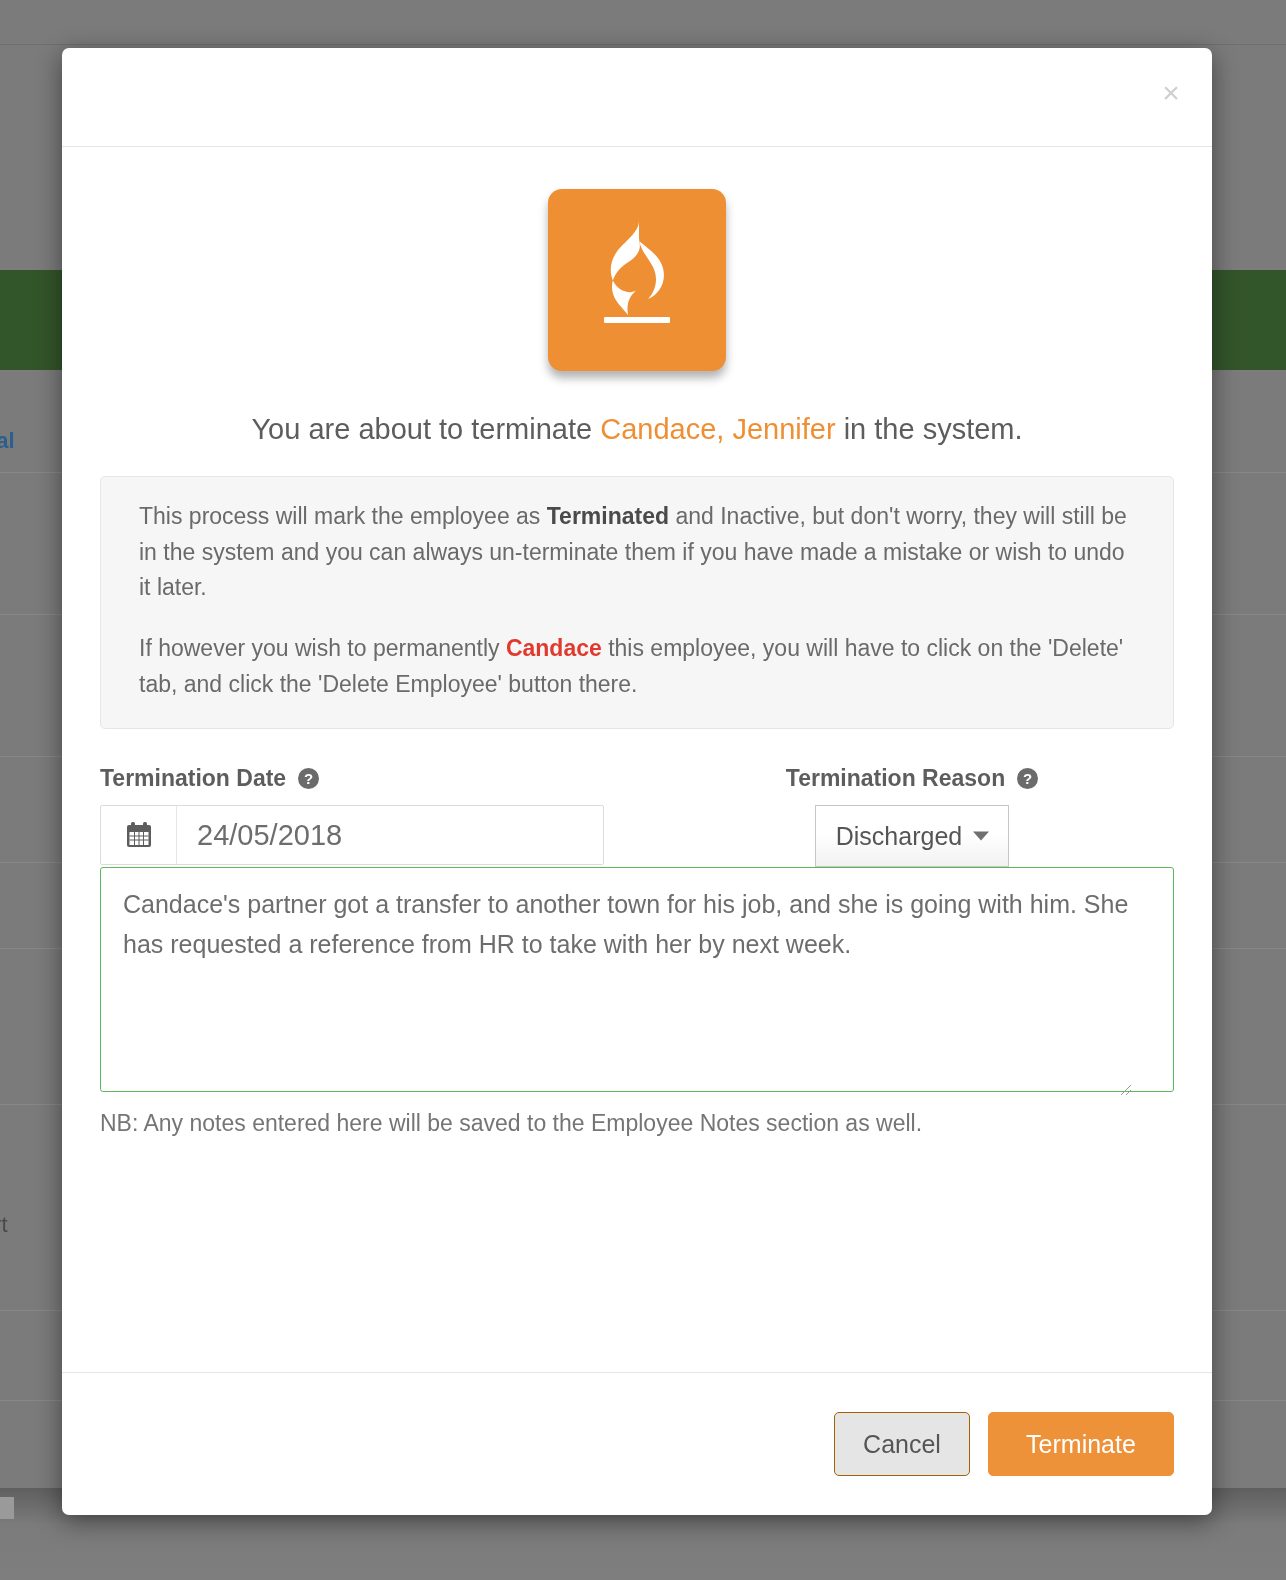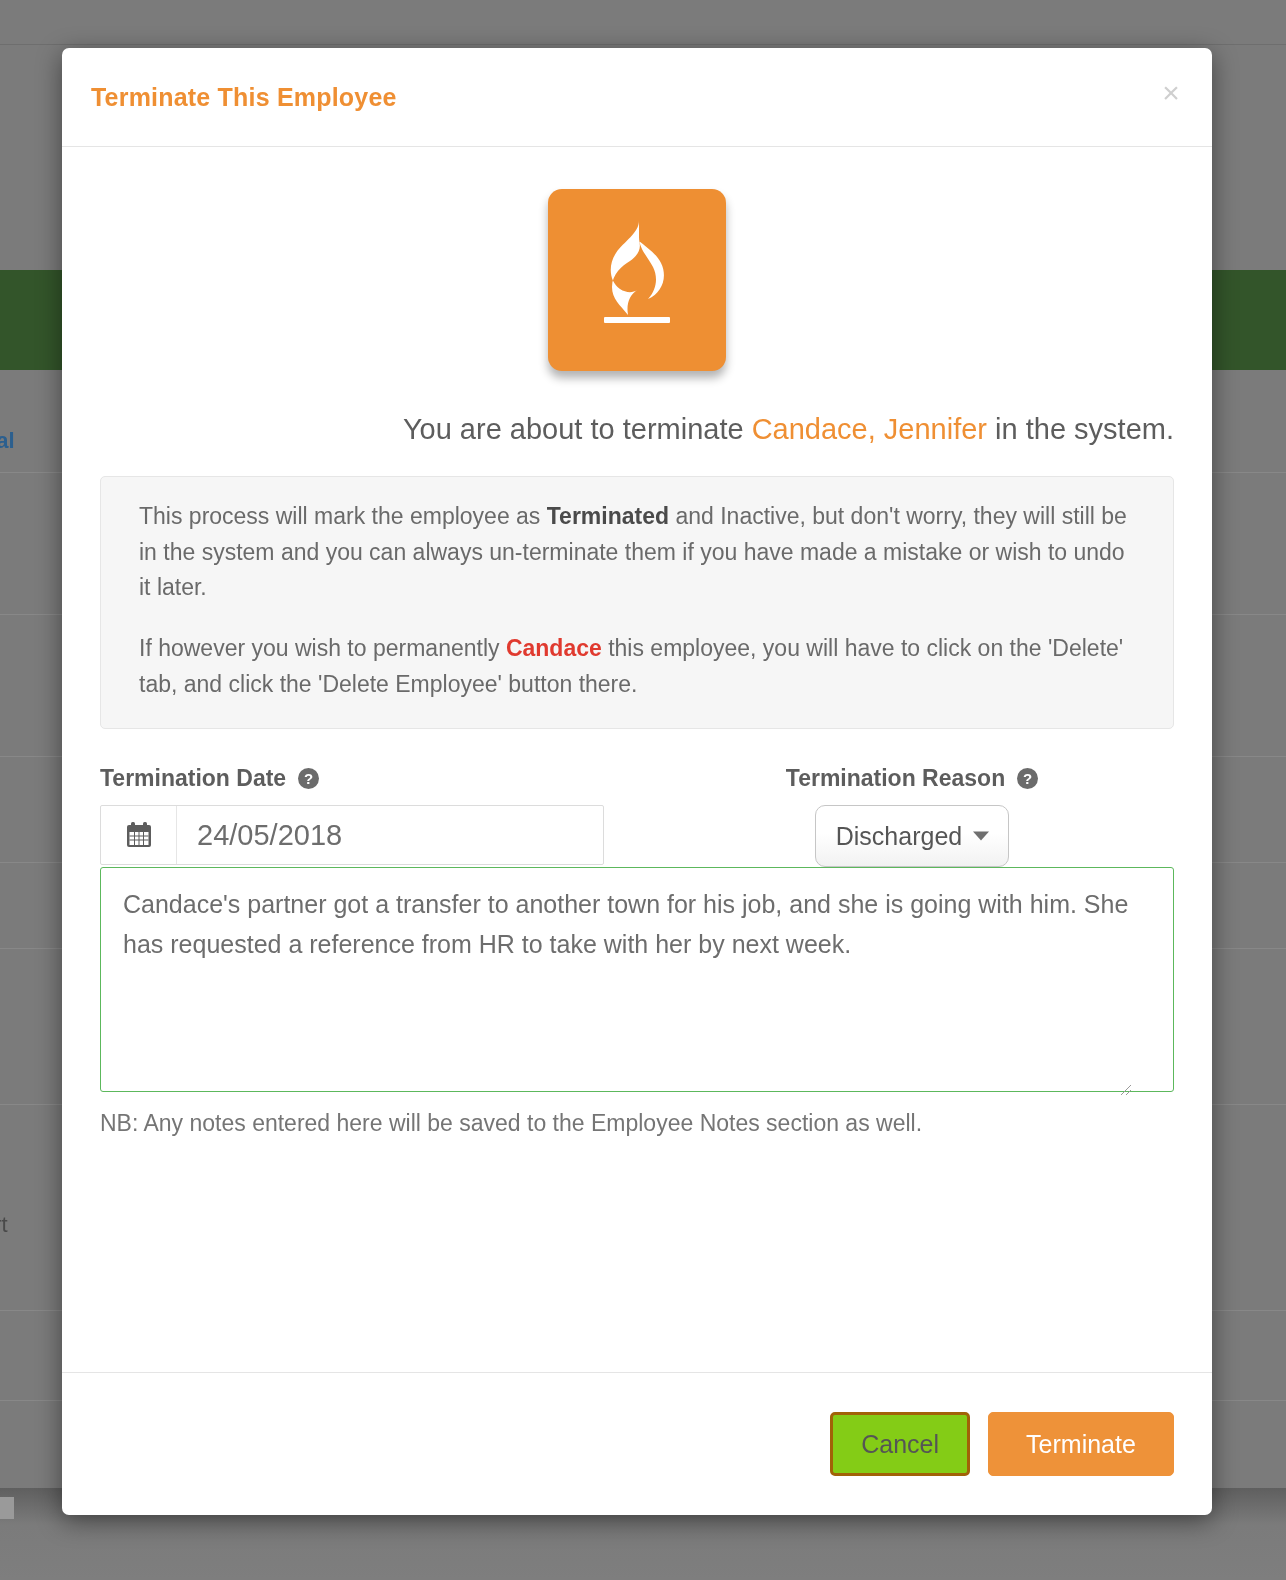--- a/index.html
+++ b/index.html
@@ -115,21 +115,21 @@
     transform: translateX(-50%);
   }
   .logo-tile .bar {
     position: absolute; left: 50%; top: 128px;
     transform: translateX(-50%);
     width: 66px; height: 6px;
     background: #ffffff; border-radius: 1px;
   }
 
   .lead {
-    text-align: right;
+    text-align: center;
     font-size: 29px;
     color: #5d5d5d;
     margin-top: 38px;
     white-space: nowrap;
   }
   .lead .name { color: #ef8f33; }
 
   .infobox {
     margin-top: 30px;
     background: #f6f6f6;
@@ -183,21 +183,21 @@
     flex: 1; border: none; outline: none;
     font-size: 29px; color: #6d6d6d;
     padding: 0 20px;
     font-family: "Liberation Sans", sans-serif;
     background: transparent;
   }
 
   .select-wrap { position: relative; height: 62px; }
   .select-box {
     width: 100%; height: 62px;
-    border: 1px solid #c6c6c6; border-radius: 10px;
+    border: 1px solid #c6c6c6; border-radius: 0;
     background: linear-gradient(to bottom, #ffffff 0%, #ffffff 45%, #f2f2f2 100%);
     font-size: 25px; color: #555;
     padding: 0 46px 0 20px;
     display: flex; align-items: center;
     cursor: pointer;
     font-family: "Liberation Sans", sans-serif;
   }
   .select-caret {
     position: absolute; right: 20px; top: 50%;
     transform: translateY(-50%);
@@ -245,21 +245,21 @@
   }
   .btn {
     font-size: 25px;
     font-family: "Liberation Sans", sans-serif;
     border-radius: 5px;
     cursor: pointer;
     padding: 0 28px;
     height: 64px;
   }
   .btn-cancel {
-    background: #84cc16; border: 3px solid #a16207; color: #555;
+    background: #e5e5e5; border: 1px solid #a16207; color: #555;
     min-width: 136px;
   }
   .btn-terminate {
     background: #ee9239; border: 1px solid #ee9239; color: #ffffff;
     min-width: 186px;
   }
 </style>
 </head>
 <body>
 
@@ -282,21 +282,20 @@
   <div class="bg-text plain">art</div>
 
   <div class="bg-orange-box"></div>
   <div class="bg-grad-bottom"></div>
   <div class="bg-left-chip"></div>
 </div>
 
 <div id="modal">
 
   <div class="modal-header">
-    <div class="modal-title">Terminate This Employee</div>
     <button class="modal-close">×</button>
   </div>
 
   <div class="modal-body">
 
     <div class="logo-wrap">
       <div class="logo-tile">
         <svg class="flame" width="62" height="96" viewBox="0 0 62 96">
           <path d="M33 0 C34 14 18 22 10 34 C2 46 3 62 14 70 C20 74 27 74 31 71 C24 76 20 84 22 96 C14 86 6 80 6 68 C6 55 16 47 24 42 C31 37 36 30 33 22 C40 28 50 34 55 44 C62 58 56 74 42 80 C51 70 52 58 47 48 C42 38 33 30 33 18 Z" fill="#ffffff"></path>
         </svg>

